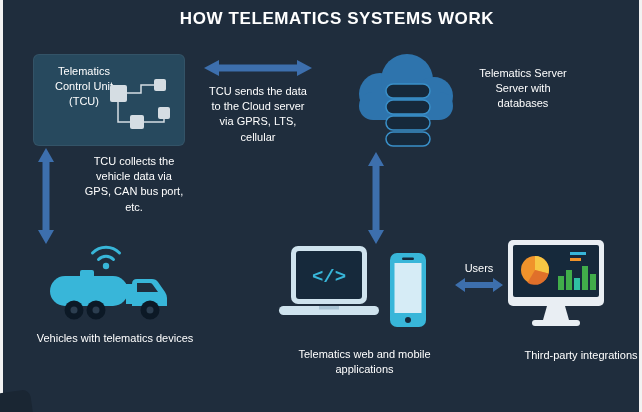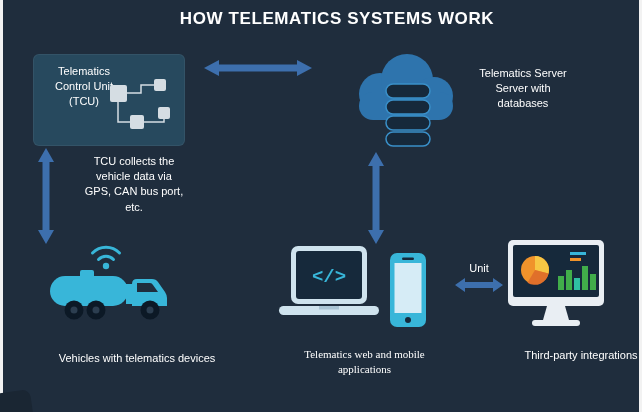--- a/index.html
+++ b/index.html
@@ -55,20 +55,21 @@
         <rect x="46" y="2" width="12" height="12" rx="2"></rect>
         <rect x="22" y="38" width="14" height="14" rx="2"></rect>
         <rect x="50" y="30" width="12" height="12" rx="2"></rect>
       </g>
     </svg>
   </div>
 
   <svg class="abs" style="left:204px; top:58px;" width="108" height="20" viewBox="0 0 108 20">
     <path d="M0,10 L15,2 L15,6.5 L93,6.5 L93,2 L108,10 L93,18 L93,13.5 L15,13.5 L15,18 Z" fill="#3d6fad"></path>
   </svg>
+  <div class="lbl" style="left:206px; top:84px; width:104px;">TCU sends the data to the Cloud server via GPRS, LTS, cellular</div>
 
   <svg class="abs" style="left:344px; top:50px;" width="122" height="102" viewBox="0 0 122 102">
     <g>
       <circle cx="36" cy="44" r="21" fill="#2e74ad"></circle>
       <circle cx="63" cy="30" r="26" fill="#2e74ad"></circle>
       <circle cx="90" cy="46" r="19" fill="#2e74ad"></circle>
       <rect x="15" y="42" width="94" height="28" rx="14" fill="#2e74ad"></rect>
     </g>
     <g fill="#16293b" stroke="#3a90c9" stroke-width="1.5">
       <rect x="42" y="34" width="44" height="14" rx="7"></rect>
@@ -103,39 +104,39 @@
     <path d="M89,43 L102,43 Q104,43 105,45 L110,52 L89,52 Z" fill="#1f2d3d"></path>
     <g>
       <circle cx="26" cy="70" r="9.5" fill="#0c1926"></circle>
       <circle cx="48" cy="70" r="9.5" fill="#0c1926"></circle>
       <circle cx="102" cy="70" r="9.5" fill="#0c1926"></circle>
       <circle cx="26" cy="70" r="3.5" fill="#2c3e50"></circle>
       <circle cx="48" cy="70" r="3.5" fill="#2c3e50"></circle>
       <circle cx="102" cy="70" r="3.5" fill="#2c3e50"></circle>
     </g>
   </svg>
-  <div class="lbl" style="left:30px; top:351px; width:170px;margin-left:22px;">Vehicles with telematics devices</div>
+  <div class="lbl" style="left:30px; top:331px; width:170px;">Vehicles with telematics devices</div>
 
   <svg class="abs" style="left:276px; top:246px;" width="106" height="92" viewBox="0 0 106 92">
     <rect x="15" y="0" width="76" height="58" rx="7" fill="#cfe3ee"></rect>
     <rect x="20" y="5" width="66" height="48" rx="3" fill="#16293b"></rect>
     <text x="53" y="36" text-anchor="middle" font-family="Liberation Mono, monospace" font-size="19" font-weight="bold" fill="#38b6d9">&lt;/&gt;</text>
     <rect x="3" y="60" width="100" height="9" rx="4.5" fill="#cfe3ee"></rect>
     <rect x="43" y="60" width="20" height="3.5" fill="#a9c4d4"></rect>
   </svg>
 
   <svg class="abs" style="left:389px; top:252px;" width="38" height="76" viewBox="0 0 38 76">
     <rect x="1" y="1" width="36" height="74" rx="7" fill="#38b6d9"></rect>
     <rect x="5.5" y="11" width="27" height="50" fill="#d6ecf6"></rect>
     <rect x="13" y="5.5" width="12" height="2.5" rx="1.25" fill="#16293b"></rect>
     <circle cx="19" cy="68" r="3" fill="#16293b"></circle>
   </svg>
-  <div class="lbl" style="left:287px; top:347px; width:155px;font-family:Liberation Serif, serif;">Telematics web and mobile applications</div>
+  <div class="lbl" style="left:287px; top:347px; width:155px;">Telematics web and mobile applications</div>
 
-  <div class="lbl" style="left:455px; top:261px; width:48px;">Unit</div>
+  <div class="lbl" style="left:455px; top:261px; width:48px;">Users</div>
   <svg class="abs" style="left:455px; top:277px;" width="48" height="16" viewBox="0 0 48 16">
     <path d="M0,8 L10,1 L10,5 L38,5 L38,1 L48,8 L38,15 L38,11 L10,11 L10,15 Z" fill="#3d6fad"></path>
   </svg>
 
   <svg class="abs" style="left:508px; top:240px;" width="96" height="100" viewBox="0 0 96 100">
     <rect x="0" y="0" width="96" height="66" rx="5" fill="#e9eef3"></rect>
     <rect x="5" y="5" width="86" height="52" rx="2" fill="#16293b"></rect>
     <g>
       <circle cx="27" cy="30" r="14" fill="#f0932b"></circle>
       <path d="M27,30 L27,16 A14,14 0 0 1 40.5,33.5 Z" fill="#f7c744"></path>

